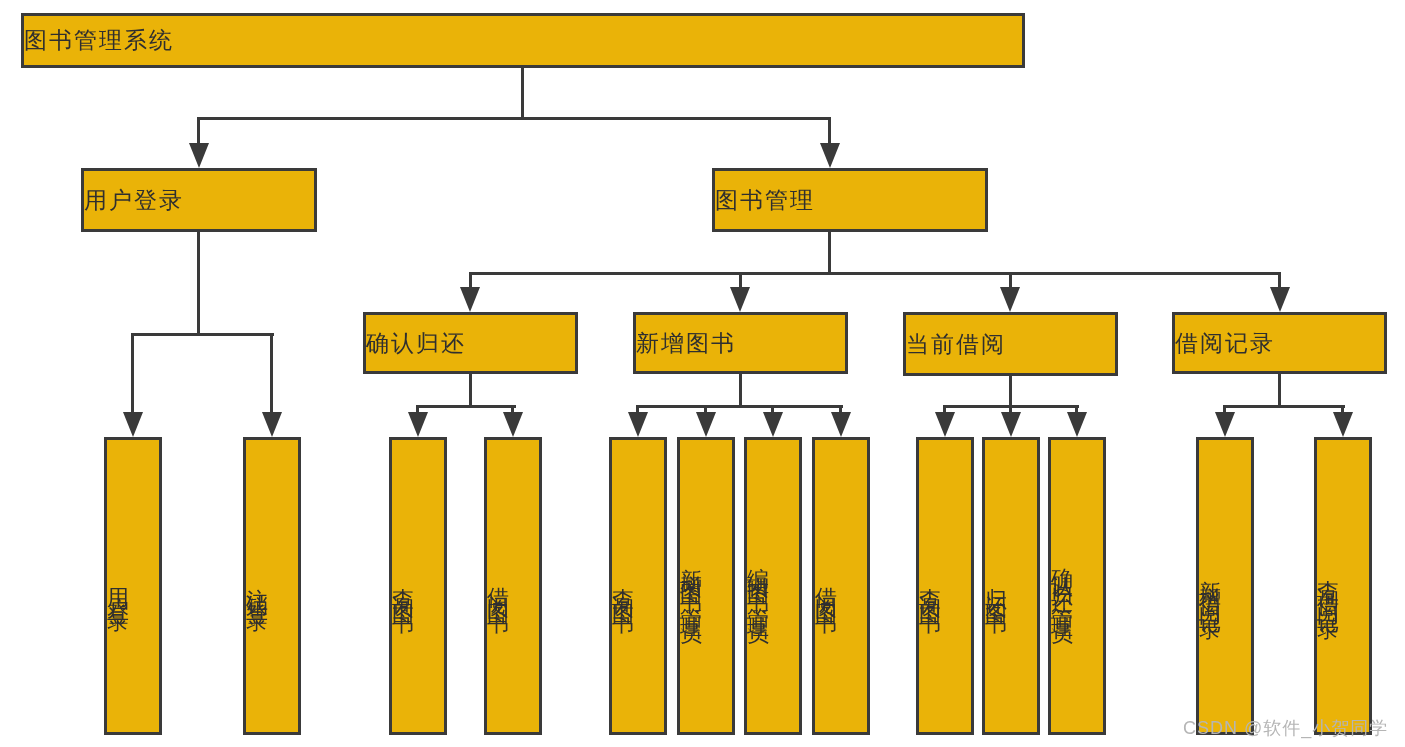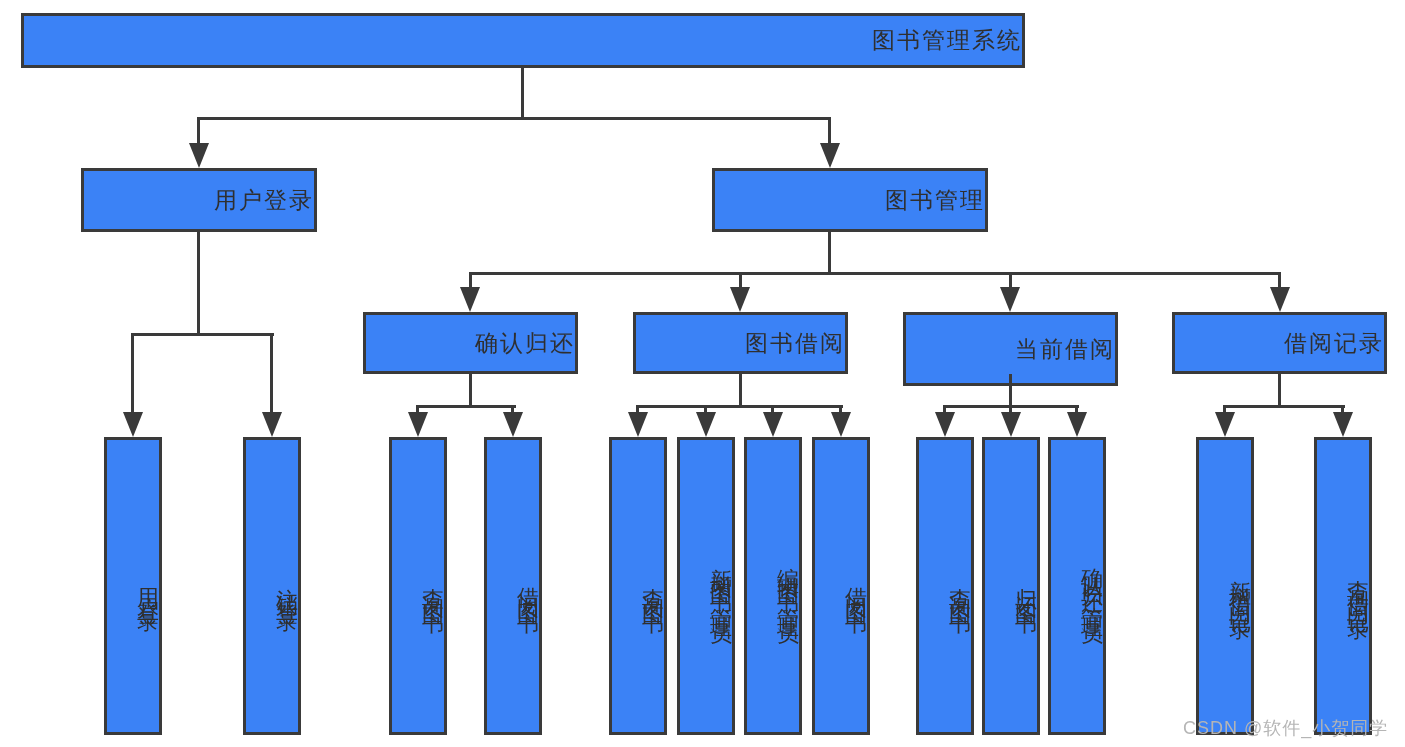--- a/index.html
+++ b/index.html
@@ -13,22 +13,22 @@
   body{font-family:"Liberation Sans","DejaVu Sans",sans-serif;color:var(--text);}
   .canvas{
     position:relative;
     width:1405px;height:747px;
     background:var(--bg);
     overflow:hidden;
   }
   .node{
     position:absolute;
     border:3px solid var(--line);
-    background:#3b82f6;
-    display:flex;align-items:center;justify-content:flex-end;
+    background:#eab308;
+    display:flex;align-items:center;justify-content:flex-start;
   }
   .node .hlabel{
     font-size:23px;
     letter-spacing:2px;
     color:var(--text);
     white-space:nowrap;
   }
   .leaf .vlabel{
     writing-mode:vertical-rl;
     text-orientation:mixed;
@@ -68,23 +68,23 @@
     <span class="hlabel">用户登录</span>
   </div>
   <div class="node" style="left:712px;top:168px;width:276px;height:64px;">
     <span class="hlabel">图书管理</span>
   </div>
 
   <div class="node" style="left:363px;top:312px;width:215px;height:62px;">
     <span class="hlabel">确认归还</span>
   </div>
   <div class="node" style="left:633px;top:312px;width:215px;height:62px;">
-    <span class="hlabel">图书借阅</span>
+    <span class="hlabel">新增图书</span>
   </div>
-  <div class="node" style="left:903px;top:312px;width:215px;height:74px;">
+  <div class="node" style="left:903px;top:312px;width:215px;height:64px;">
     <span class="hlabel">当前借阅</span>
   </div>
   <div class="node" style="left:1172px;top:312px;width:215px;height:62px;">
     <span class="hlabel">借阅记录</span>
   </div>
 
   <div class="node leaf" style="left:104px;top:437px;width:58px;height:298px;">
     <span class="vlabel">用户登录</span>
   </div>
   <div class="node leaf" style="left:243px;top:437px;width:58px;height:298px;">

